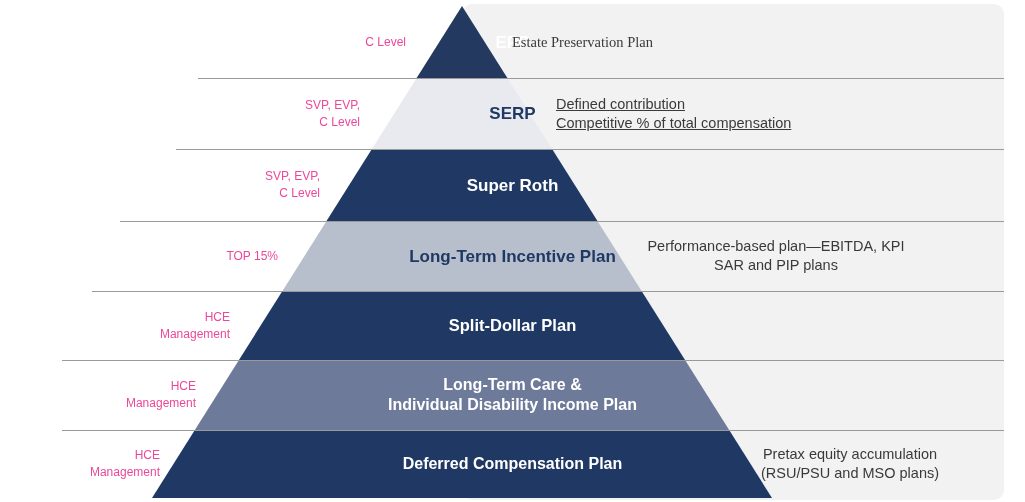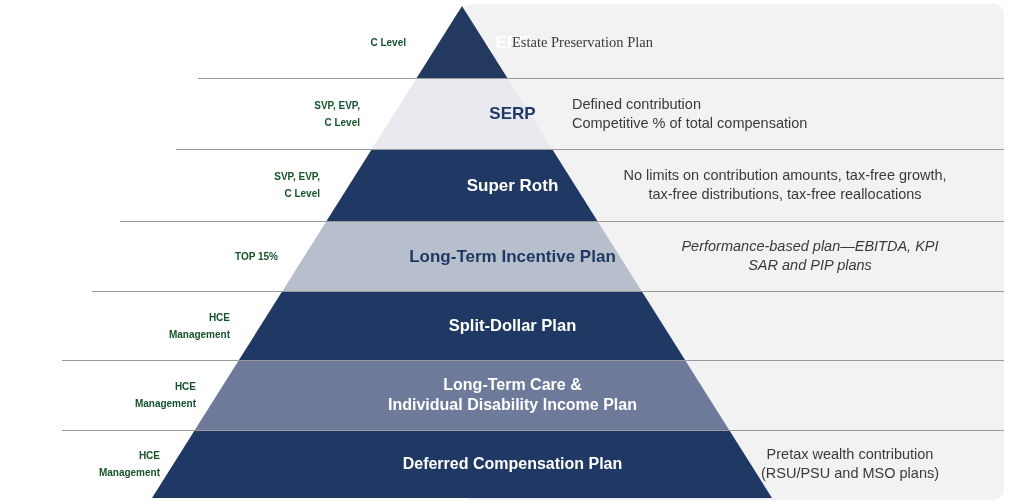--- a/index.html
+++ b/index.html
@@ -26,23 +26,23 @@
   .row{position:absolute;left:0;width:1025px;}
 
   .sep{
     position:absolute;top:0;height:1px;
     background:#9a9a9a;
   }
 
   .lbl{
     position:absolute;
     text-align:right;
-    color:#14532d;
-    font-weight:bold;
-    font-size:10px;
+    color:#ec4899;
+    font-weight:normal;
+    font-size:12px;
     line-height:17px;
     white-space:pre-line;
   }
 
   .desc{
     position:absolute;
     color:#3a3a3a;
     font-size:14.5px;
     line-height:19px;
     white-space:pre-line;
@@ -81,54 +81,52 @@
       <div class="row" style="top: 6px; height: 72px;">
         <div class="lbl" style="right: 619px; width: 320px; top: 27.5px;">C Level</div>
         <div class="plan" style="font-size: 17px; line-height: 21px; color: rgb(255, 255, 255); left: 0px; width: 1025px; text-indent: 0px; top: 25.5px; padding-left: 0px; padding-right: 101px;">EPP</div>
         <div class="desc l" style="left: 512px; width: 480px; top: 26.5px; font-family: Liberation Serif, serif;">Estate Preservation Plan</div>
       </div>
       <div class="row" style="top: 78px; height: 71px;">
         <div class="sep" style="left: 198px; width: 806px;"></div>
         <div class="lbl" style="right: 665px; width: 320px; top: 18.5px;">SVP, EVP,
 C Level</div>
         <div class="plan" style="font-size: 17px; line-height: 21px; color: rgb(31, 56, 100); left: 0px; width: 1025px; text-indent: 0px; top: 25px; padding-left: 0px; padding-right: 101px;">SERP</div>
-        <div class="desc l" style="left: 572px; width: 440px; top: 16.5px;">Defined contribution
+        <div class="desc l" style="left: 556px; width: 440px; top: 16.5px; text-decoration: underline;">Defined contribution
   Competitive % of total compensation</div>
       </div>
       <div class="row" style="top: 149px; height: 72px;">
         <div class="sep" style="left: 176px; width: 828px;"></div>
         <div class="lbl" style="right: 705px; width: 320px; top: 19px;">SVP, EVP,
 C Level</div>
         <div class="plan" style="font-size: 17px; line-height: 21px; color: rgb(255, 255, 255); left: 0px; width: 1025px; text-indent: 0px; top: 25.5px; padding-left: 0px; padding-right: 101px;">Super Roth</div>
-        <div class="desc c" style="left: 570px; width: 430px; top: 17px;">No limits on contribution amounts, tax-free growth,
-tax-free distributions, tax-free reallocations</div>
       </div>
       <div class="row" style="top: 221px; height: 70px;">
         <div class="sep" style="left: 120px; width: 884px;"></div>
         <div class="lbl" style="right: 747px; width: 320px; top: 26.5px;">TOP 15%</div>
         <div class="plan" style="font-size: 17px; line-height: 21px; color: rgb(31, 56, 100); left: 0px; width: 1025px; text-indent: 0px; top: 24.5px; padding-left: 0px; padding-right: 101px;">Long-Term Incentive Plan</div>
-        <div class="desc c" style="left: 615px; width: 390px; top: 16px; font-style: italic;">Performance-based plan—EBITDA, KPI
+        <div class="desc c" style="left: 581px; width: 390px; top: 16px;">Performance-based plan—EBITDA, KPI
 SAR and PIP plans</div>
       </div>
       <div class="row" style="top: 291px; height: 69px;">
         <div class="sep" style="left: 92px; width: 912px;"></div>
         <div class="lbl" style="right: 795px; width: 320px; top: 17.5px;">HCE
 Management</div>
         <div class="plan" style="font-size: 16.5px; line-height: 20.5px; color: rgb(255, 255, 255); left: 0px; width: 1025px; text-indent: 0px; top: 24.25px; padding-left: 0px; padding-right: 101px;">Split-Dollar Plan</div>
       </div>
       <div class="row" style="top: 360px; height: 70px;">
         <div class="sep" style="left: 62px; width: 942px;"></div>
         <div class="lbl" style="right: 829px; width: 320px; top: 18px;">HCE
 Management</div>
         <div class="plan" style="font-size: 16px; line-height: 20px; color: rgb(255, 255, 255); left: 0px; width: 1025px; text-indent: 0px; top: 15px; padding-left: 0px; padding-right: 101px;">Long-Term Care &amp;
 Individual Disability Income Plan</div>
       </div>
       <div class="row" style="top: 430px; height: 68px;">
         <div class="sep" style="left: 62px; width: 942px;"></div>
         <div class="lbl" style="right: 865px; width: 320px; top: 17px;">HCE
 Management</div>
         <div class="plan" style="font-size: 16px; line-height: 20px; color: rgb(255, 255, 255); left: 0px; width: 1025px; text-indent: 0px; top: 24px; padding-left: 0px; padding-right: 101px;">Deferred Compensation Plan</div>
-        <div class="desc c" style="left: 700px; width: 300px; top: 15px;">Pretax wealth contribution
+        <div class="desc c" style="left: 700px; width: 300px; top: 15px;">Pretax equity accumulation
 (RSU/PSU and MSO plans)</div>
       </div>
     </div>
 
 </div>
 
 </body></html>

